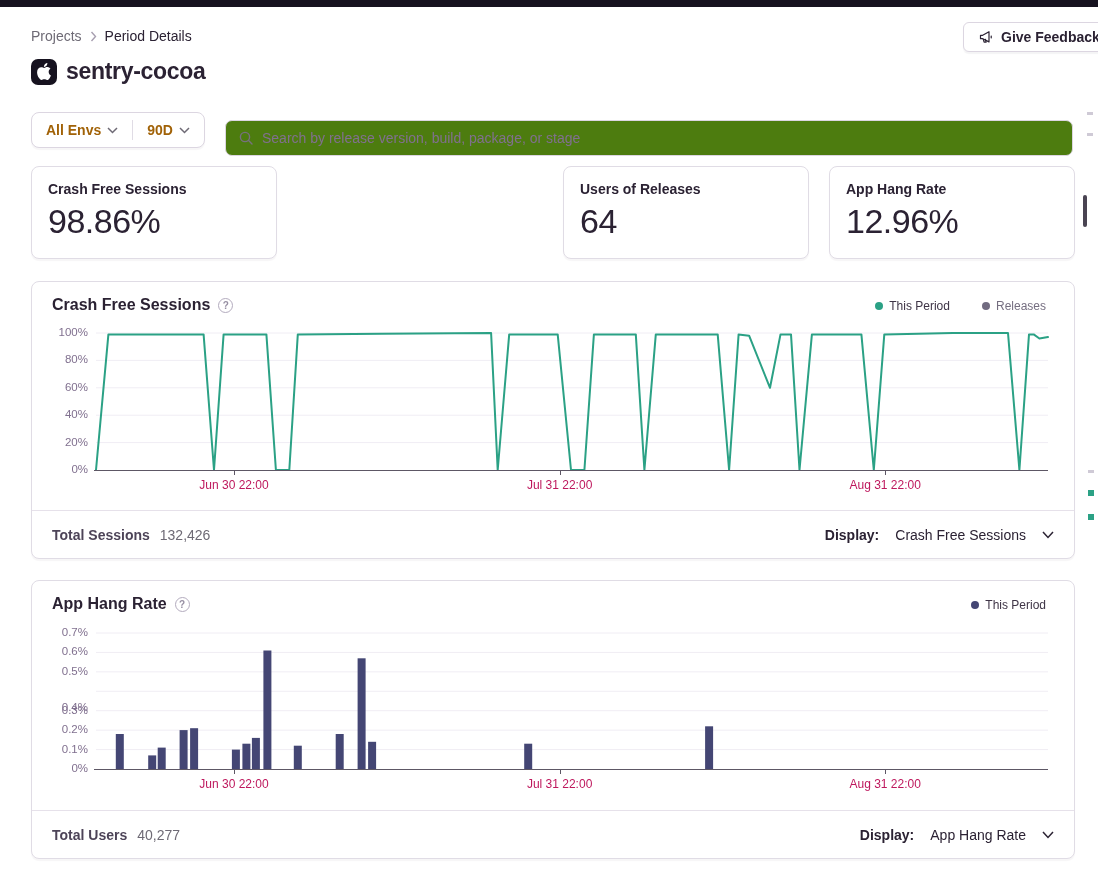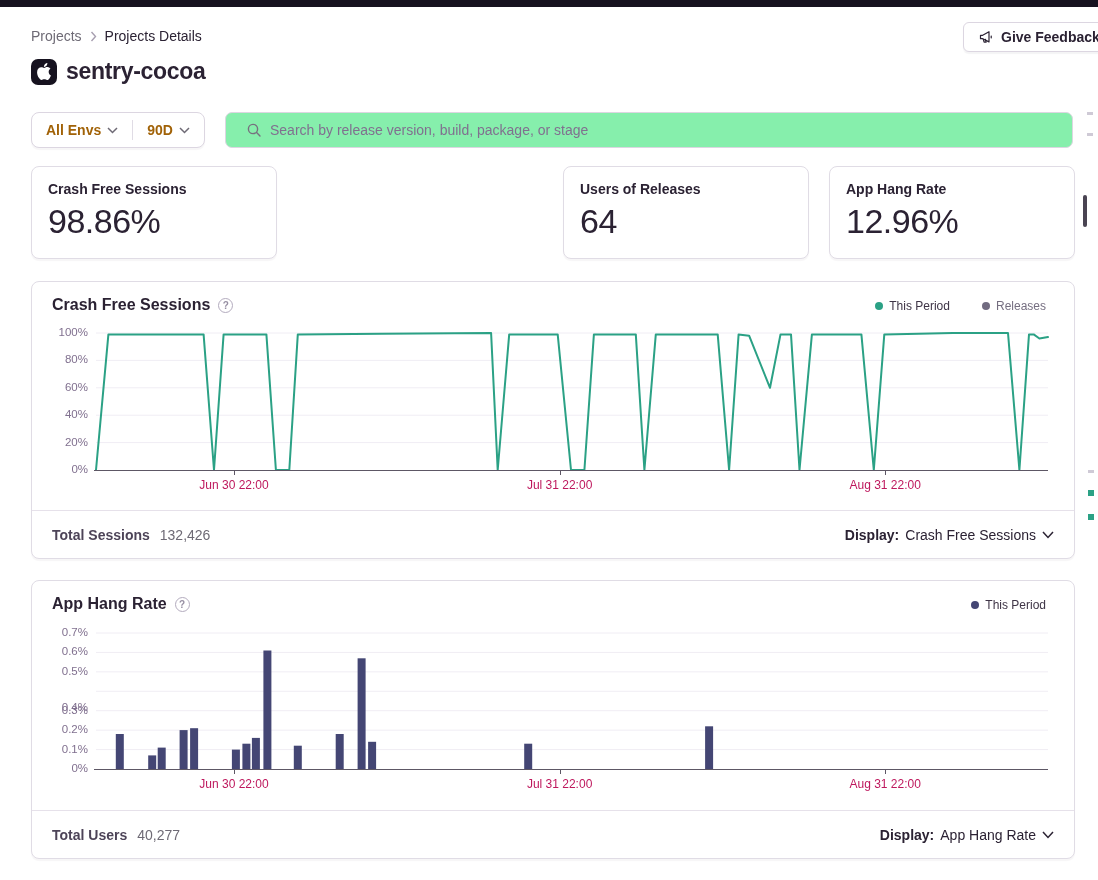--- a/index.html
+++ b/index.html
@@ -26,22 +26,22 @@
   .page-title { font-size:23px; font-weight:bold; letter-spacing:-0.3px; color:#2b2233; }
 
   
   .filter-pill { position:absolute; left:31px; top:112px; height:36px; display:flex; align-items:center;
     border:1px solid #dcd6e1; border-radius:8px; background:#fff; box-shadow:0 2px 1px rgba(43,34,51,0.04); }
   .filter-btn { display:flex; align-items:center; gap:6px; padding:0 14px; height:100%; background:none; border:none;
     font-size:14px; font-weight:bold; color:#a16207; cursor:pointer; font-family:"Liberation Sans", sans-serif; }
   .vdiv { width:1px; height:20px; background:#e0dce5; }
   .chev { color:#6e6a75; display:flex; }
 
-  .search-box { position:absolute; left:225px; top:112px; width:848px; height:36px; border:1px solid #dcd6e1;
-    border-radius:7px; background:#86efac; display:flex; align-items:center; padding:0 20px; gap:8px; }
+  .search-box { position:absolute; left:225px; top:120px; width:848px; height:36px; border:1px solid #dcd6e1;
+    border-radius:7px; background:#4d7c0f; display:flex; align-items:center; padding:0 12px; gap:8px; }
   .search-box input { border:none; outline:none; flex:1; font-size:14px; color:#2b2233;
     font-family:"Liberation Sans", sans-serif; background:transparent; }
   .search-box input::placeholder { color:#80708f; }
 
   
   .card { position:absolute; top:166px; width:246px; height:93px; border:1px solid #e0dce5; border-radius:8px;
     background:#fff; box-shadow:0 2px 1px rgba(43,34,51,0.04); padding:14px 16px; }
   .card-label { font-size:14px; font-weight:bold; color:#2b2233; }
   .card-value { font-size:34px; color:#2b2233; margin-top:5px; letter-spacing:-0.5px; }
 
@@ -62,21 +62,21 @@
   .y-label { position:absolute; left:0; width:56px; text-align:right; font-size:11.5px; color:#80708f; }
   .x-axis { position:absolute; left:62px; width:954px; height:1px; background:#5d5765; }
   .x-tick { position:absolute; width:1px; height:5px; background:#5d5765; }
   .x-label { position:absolute; transform:translateX(-50%); font-size:12px; color:#be185d; white-space:nowrap; }
 
   .panel-footer { position:absolute; left:0; right:0; bottom:0; height:48px; border-top:1px solid #e6e1ea;
     display:flex; align-items:center; justify-content:space-between; padding:0 20px; font-size:14px; }
   .foot-left { display:flex; align-items:center; gap:10px; }
   .foot-label { font-weight:bold; color:#4d4458; }
   .foot-value { color:#6e6a75; }
-  .display-select { display:flex; align-items:center; gap:6px; background:none; border:none; font-size:14px;
+  .display-select { display:flex; align-items:center; gap:16px; background:none; border:none; font-size:14px;
     color:#2b2233; cursor:pointer; font-family:"Liberation Sans", sans-serif; }
   .display-label { font-weight:bold; }
 
   
   .edge-dash { position:absolute; width:6px; height:3px; background:#cfcad6; }
   .edge-teal { position:absolute; width:6px; height:6px; background:#2ba185; }
   .scroll-thumb { position:absolute; left:1083px; top:195px; width:4px; height:32px; background:#4a4452; border-radius:2px; cursor:pointer; }
 </style>
 </head>
 <body>
@@ -84,21 +84,21 @@
 <div class="page">
   <div class="topbar"></div>
 
   <div class="breadcrumb">
     <a class="crumb-link">Projects</a>
     <span class="chev">
       <svg width="7" height="11" viewBox="0 0 7 11">
           <polyline points="1.5,1 5.5,5.5 1.5,10" fill="none" stroke="#a79fb0" stroke-width="1.4"></polyline>
         </svg>
     </span>
-    <span class="crumb-current">Projects Details</span>
+    <span class="crumb-current">Period Details</span>
   </div>
 
   <button class="feedback-btn">
     <span style="display:flex;">
       <svg width="16" height="16" viewBox="0 0 16 16" fill="none" stroke="#2b2233" stroke-width="1.2">
         <path d="M2.5 6.3h2.2l6.3-3.6v10.2L4.7 9.7H2.5z" stroke-linejoin="round"></path>
         <path d="M5.2 9.9l.9 3.2h2.1l-.9-3.3" stroke-linejoin="round"></path>
         <path d="M12.8 6.7c.7.5.7 2 0 2.5"></path>
       </svg>
     </span>

